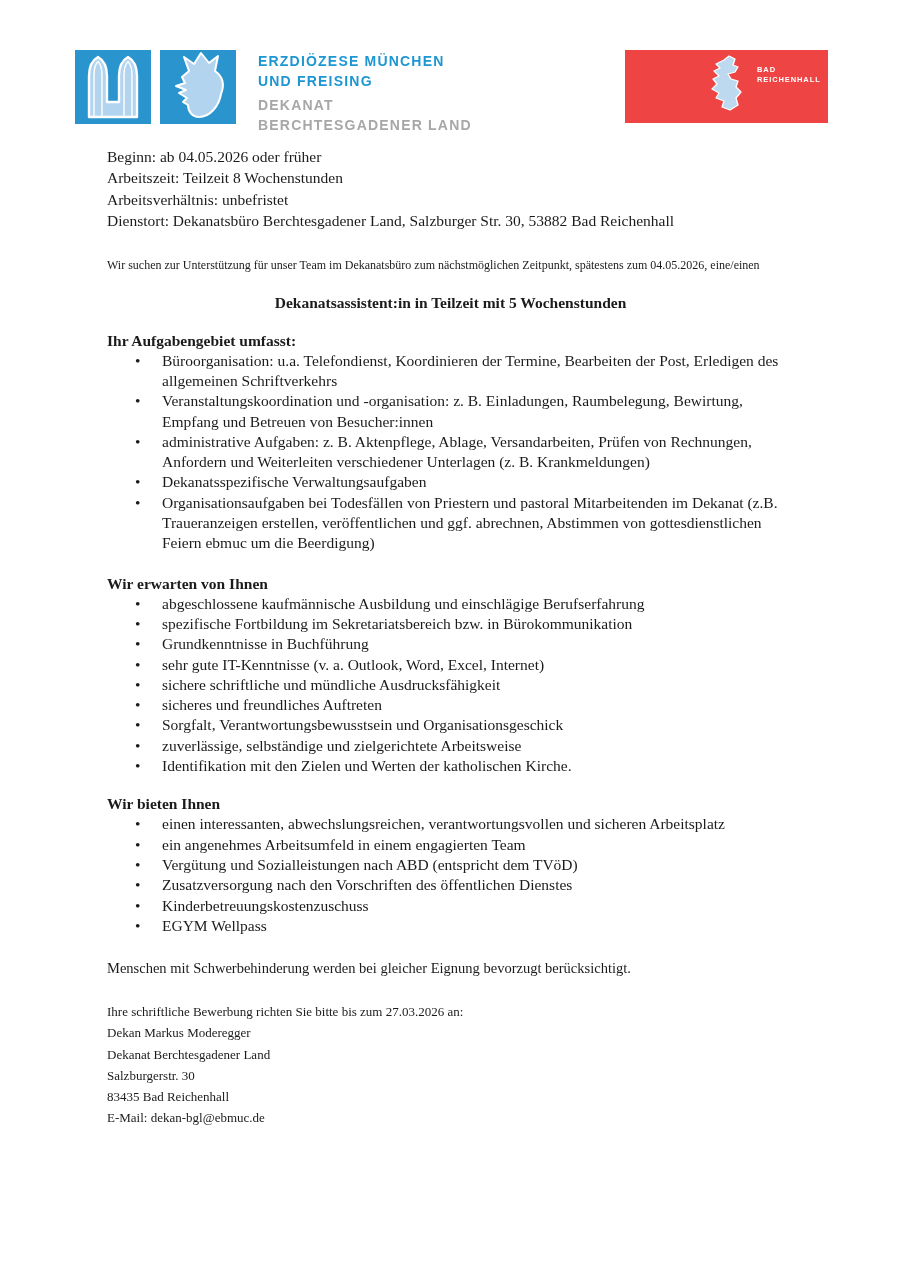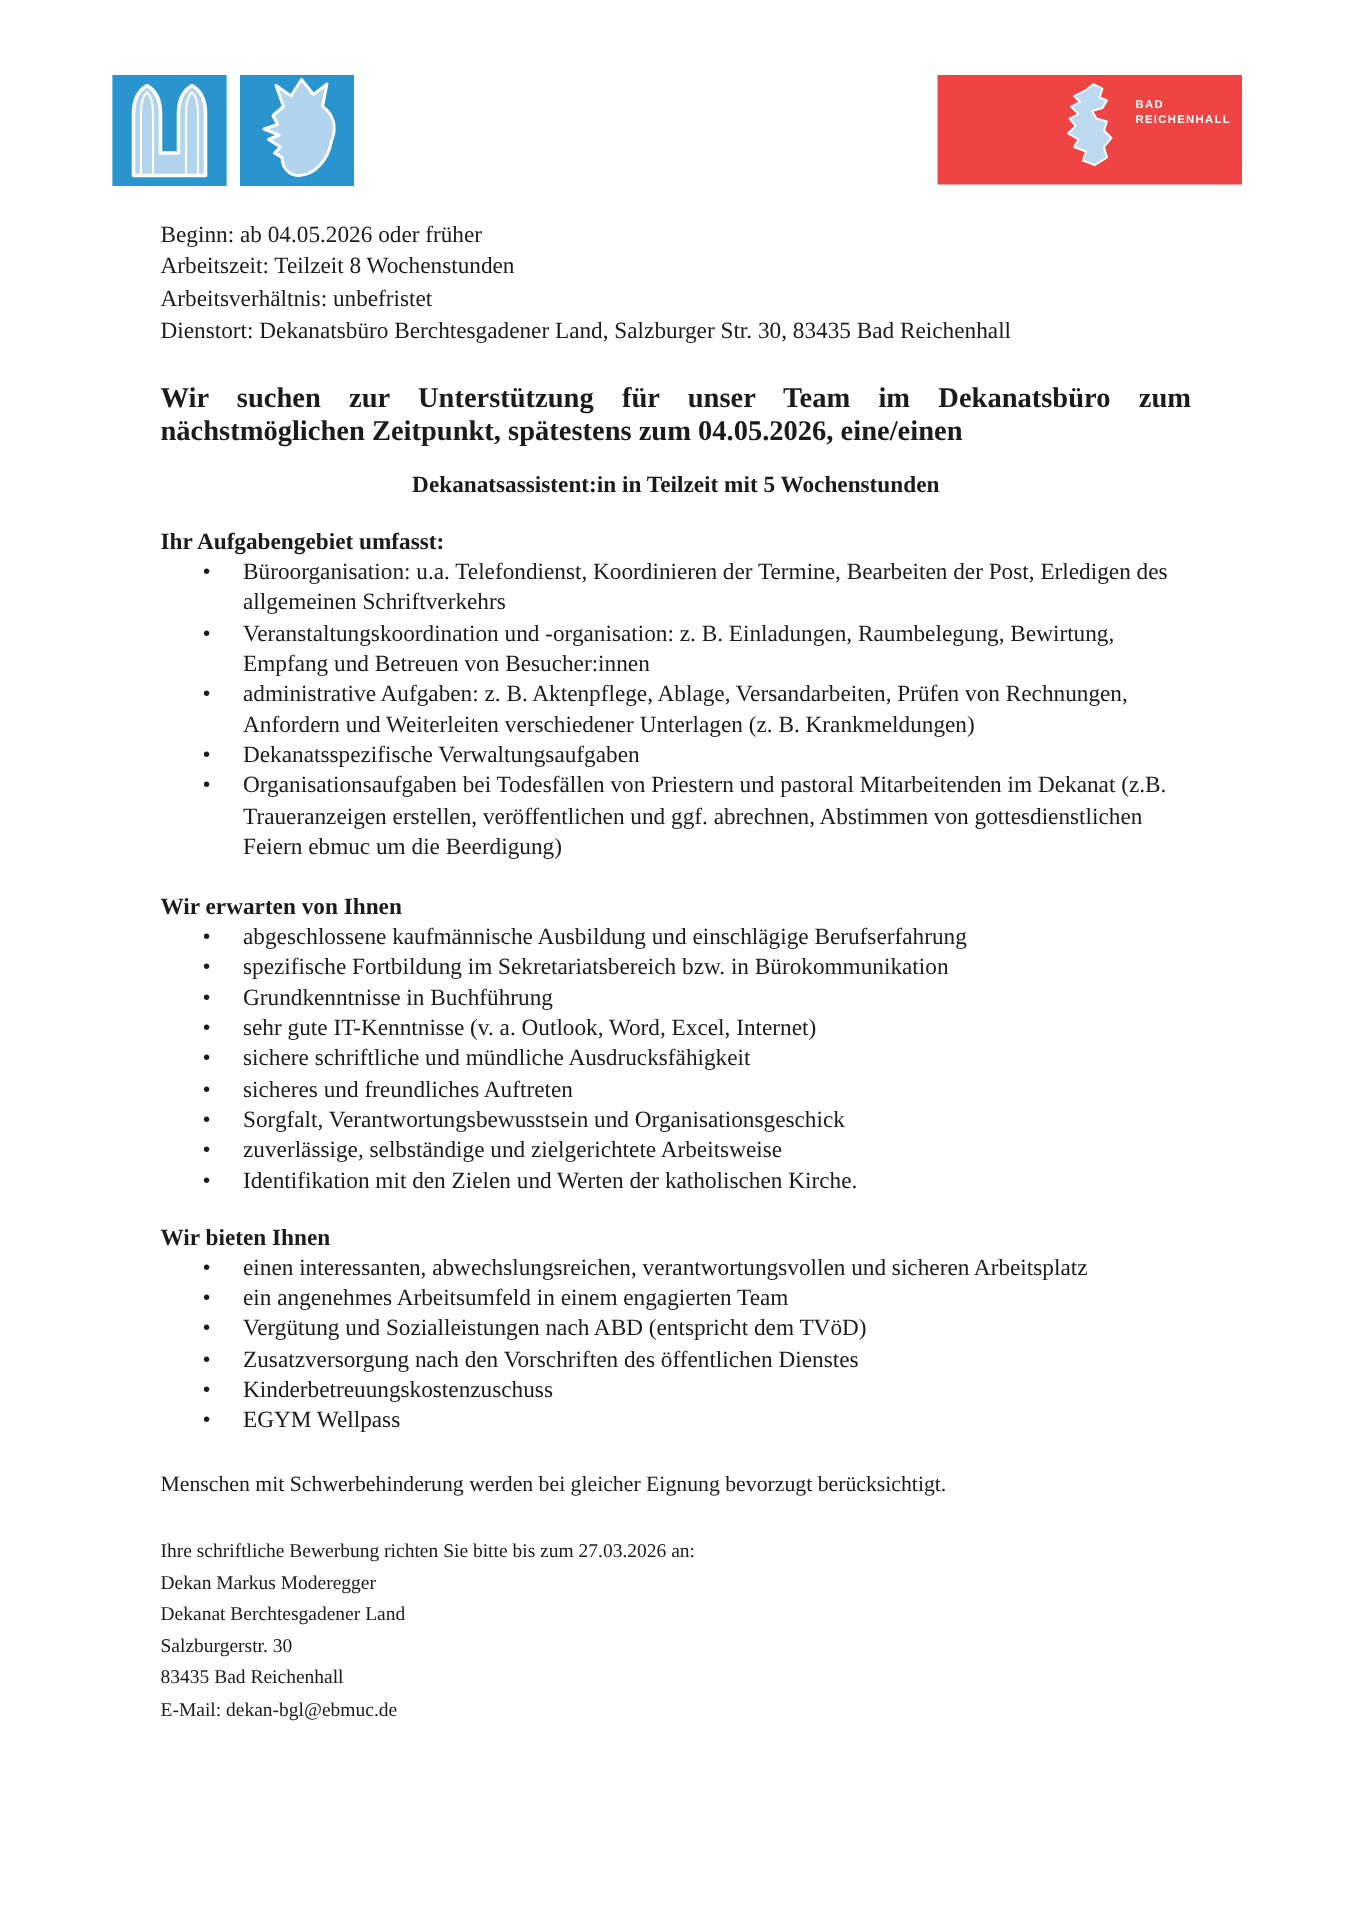--- a/index.html
+++ b/index.html
@@ -47,21 +47,21 @@
     white-space:nowrap;
   }
 
   
   .content { position:absolute; left:107px; top:146px; width:687px; }
 
   .details div { font-size:15.5px; line-height:21.3px; }
 
   .intro {
     margin-top:24px; text-align:justify;
-    font-size:19px; line-height:21.5px;font-weight:bold;
+    font-size:12px; line-height:21.5px;
   }
 
   .job-title {
     margin-top:15px; text-align:center;
     font-size:15.5px; font-weight:bold; line-height:22px;
   }
 
   .section-heading { font-size:15.5px; font-weight:bold; line-height:21px; }
   .sec1 .section-heading { margin-top:16px; }
   .sec2 .section-heading { margin-top:19px; }
@@ -96,20 +96,30 @@
         </svg>
       </div>
       <div class="logo-square">
         <svg viewBox="0 0 76 74" xmlns="http://www.w3.org/2000/svg">
           <rect x="0" y="0" width="76" height="74" fill="#2a94cf"></rect>
           <path d="M29 21 L24 7 L34 14 L41 3 L49 13 L58 6 L55 21
                    C62 26 65 34 61 44 C59 56 50 67 39 67 C32 67 28 61 28 55
                    L23 52 L27 48 L19 43 L26 40 L16 36 L25 33 L22 27 Z" fill="#b3d4ef" stroke="#ffffff" stroke-width="2" stroke-linejoin="round"></path>
         </svg>
       </div>
+      <div class="org-text">
+        <div class="org-title">
+          <div>ERZDIÖZESE MÜNCHEN</div>
+          <div>UND FREISING</div>
+        </div>
+        <div class="org-subtitle">
+          <div>DEKANAT</div>
+          <div>BERCHTESGADENER LAND</div>
+        </div>
+      </div>
     </div>
 
     <div class="city-logo">
       <svg class="city-map" viewBox="0 0 58 64" xmlns="http://www.w3.org/2000/svg">
         <path d="M26 5 L31 1 L37 4 L35 10 L40 12 L37 17 L30 19 L33 24 L40 26 L38 32 L43 37
                  L38 43 L40 50 L32 55 L24 52 L26 46 L18 43 L21 38 L14 34 L19 29 L15 24
                  L21 21 L16 16 L22 13 L18 9 Z" fill="#bcd9ef" stroke="#ffffff" stroke-width="1.3" stroke-linejoin="round"></path>
       </svg>
       <div class="city-text">
         <div>BAD</div>
@@ -117,21 +127,21 @@
       </div>
     </div>
   </header>
 
   <main class="content">
 
     <div class="details">
       <div>Beginn: ab 04.05.2026 oder früher</div>
       <div>Arbeitszeit: Teilzeit 8 Wochenstunden</div>
       <div>Arbeitsverhältnis: unbefristet</div>
-      <div>Dienstort: Dekanatsbüro Berchtesgadener Land, Salzburger Str. 30, 83435 Bad Reichenhall</div>
+      <div>Dienstort: Dekanatsbüro Berchtesgadener Land, Salzburger Str. 30, 53882 Bad Reichenhall</div>
     </div>
 
     <p class="intro">Wir suchen zur Unterstützung für unser Team im Dekanatsbüro zum nächstmöglichen Zeitpunkt, spätestens zum 04.05.2026, eine/einen</p>
 
     <h1 class="job-title">Dekanatsassistent:in in Teilzeit mit 5 Wochenstunden</h1>
 
     <section class="sec1">
       <h2 class="section-heading">Ihr Aufgabengebiet umfasst:</h2>
       <div class="bullet-item">
         <span class="dot">•</span>

